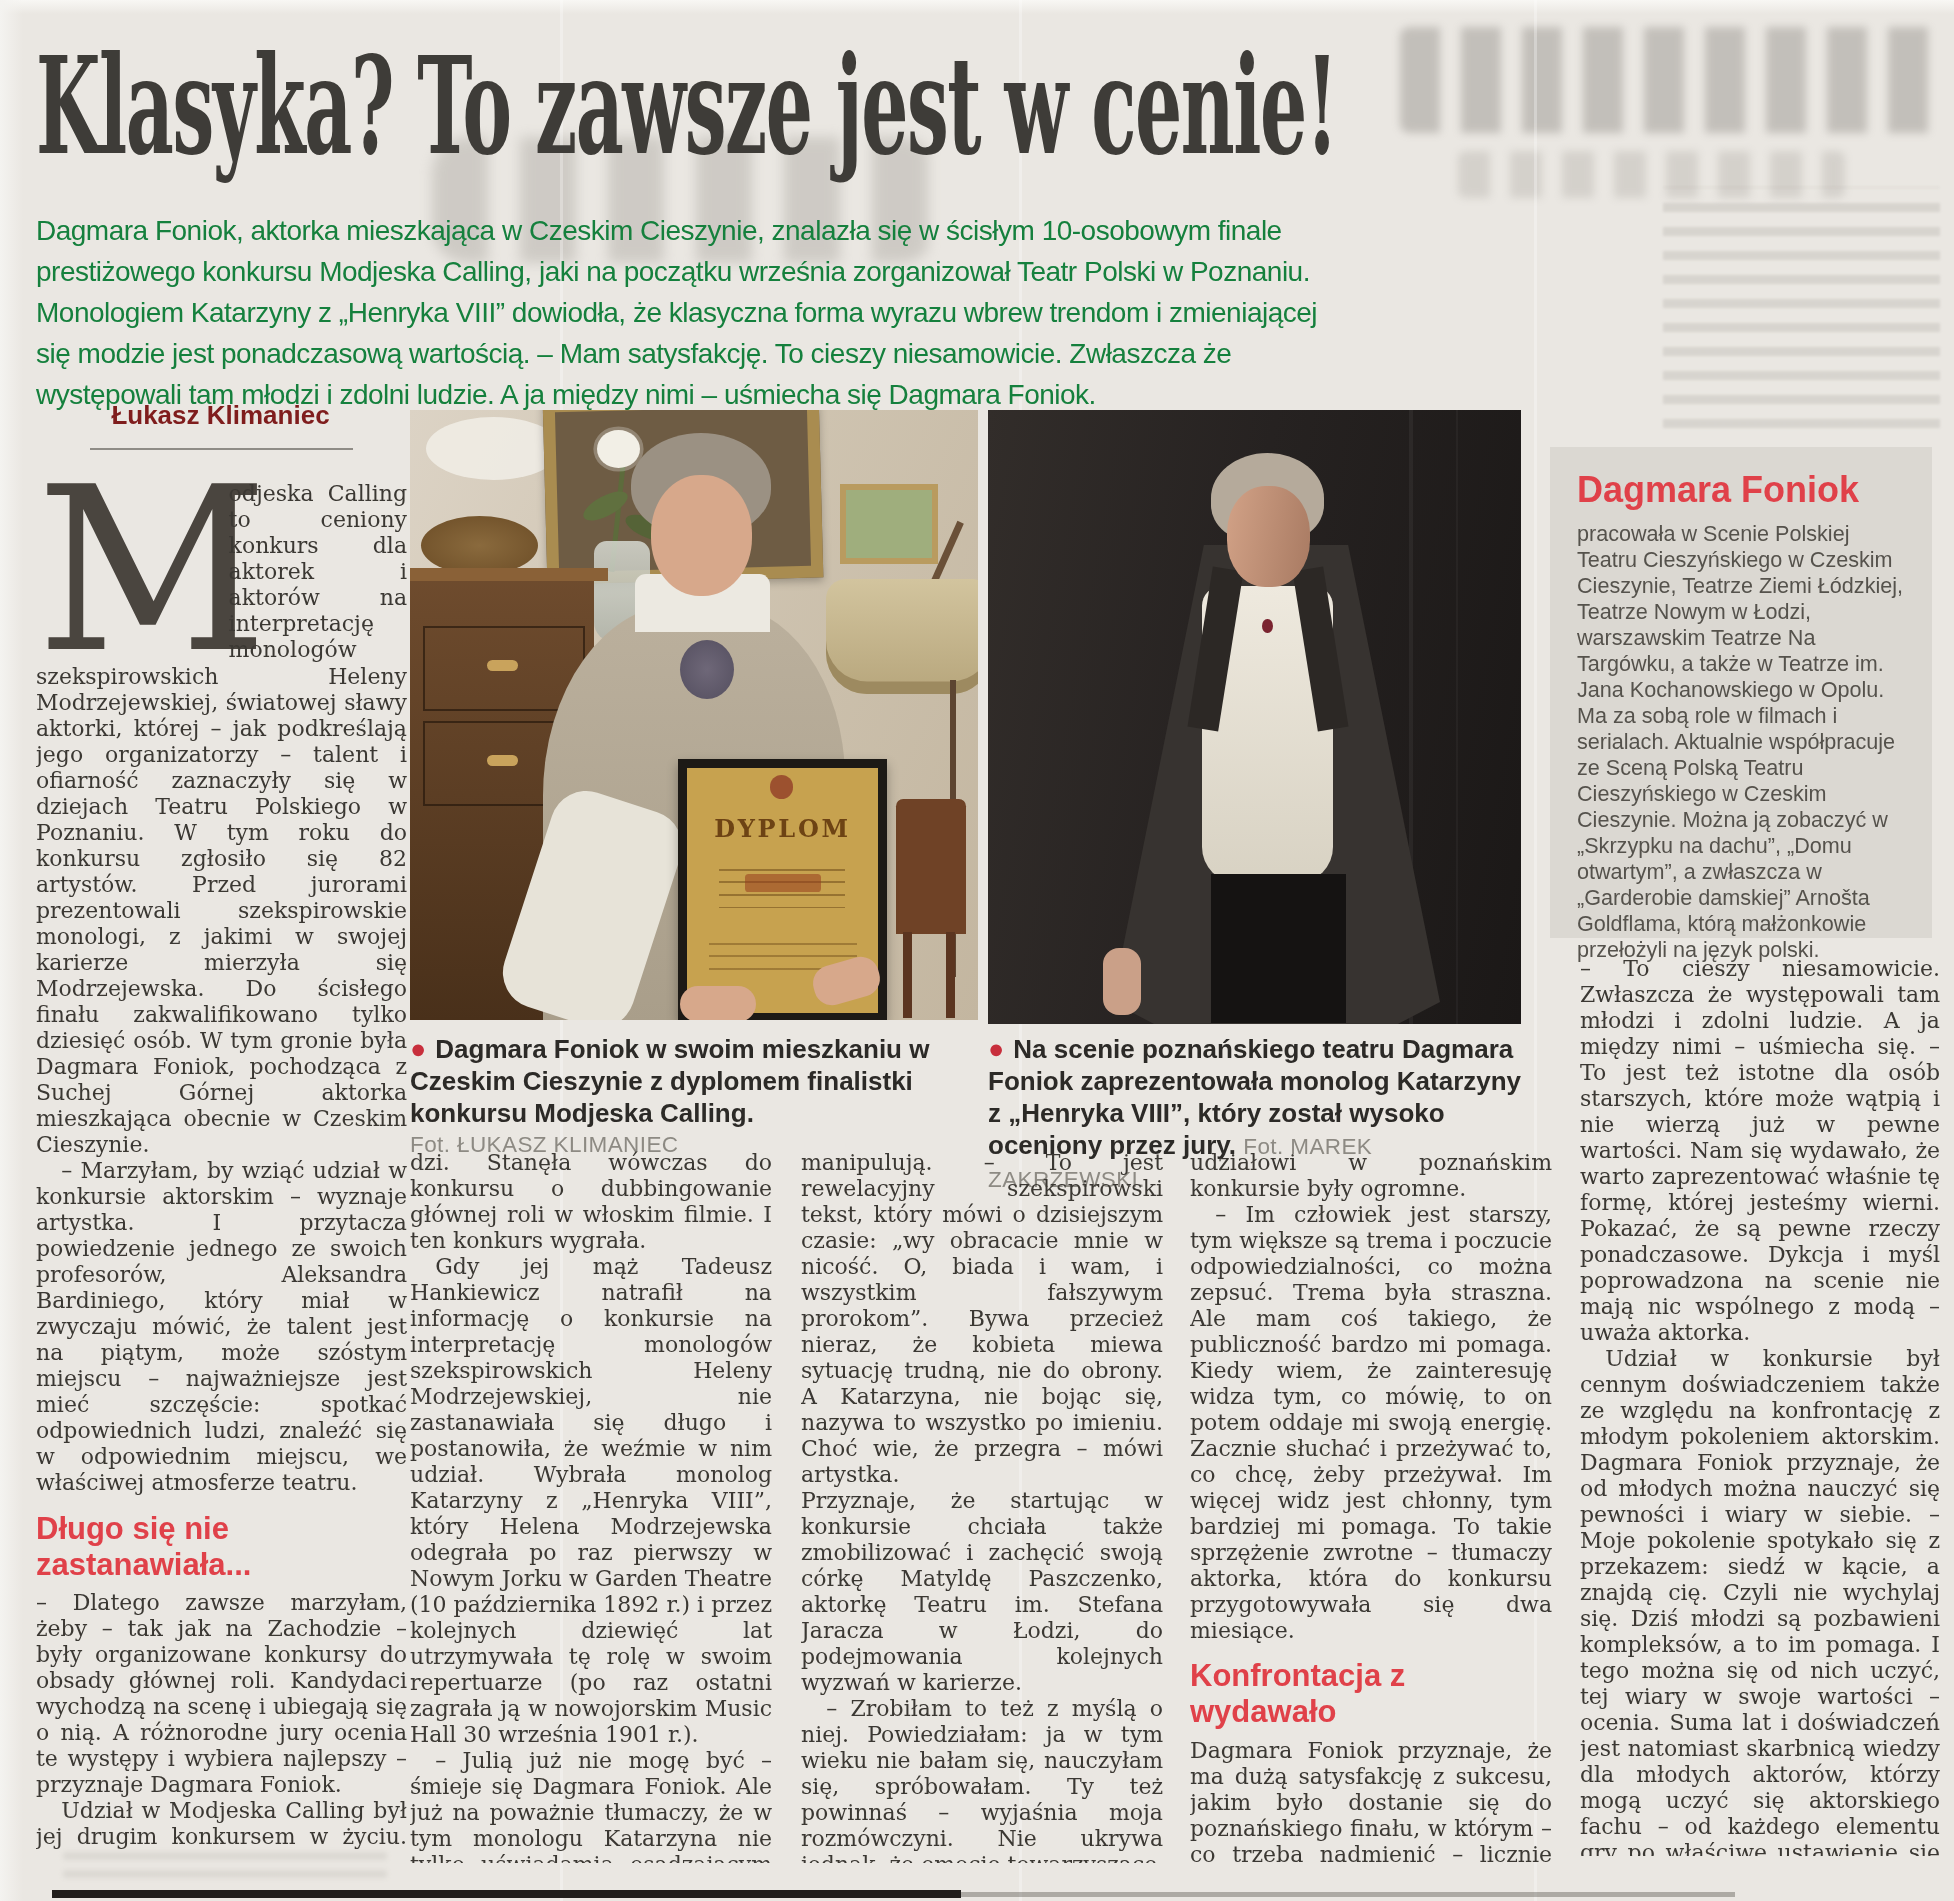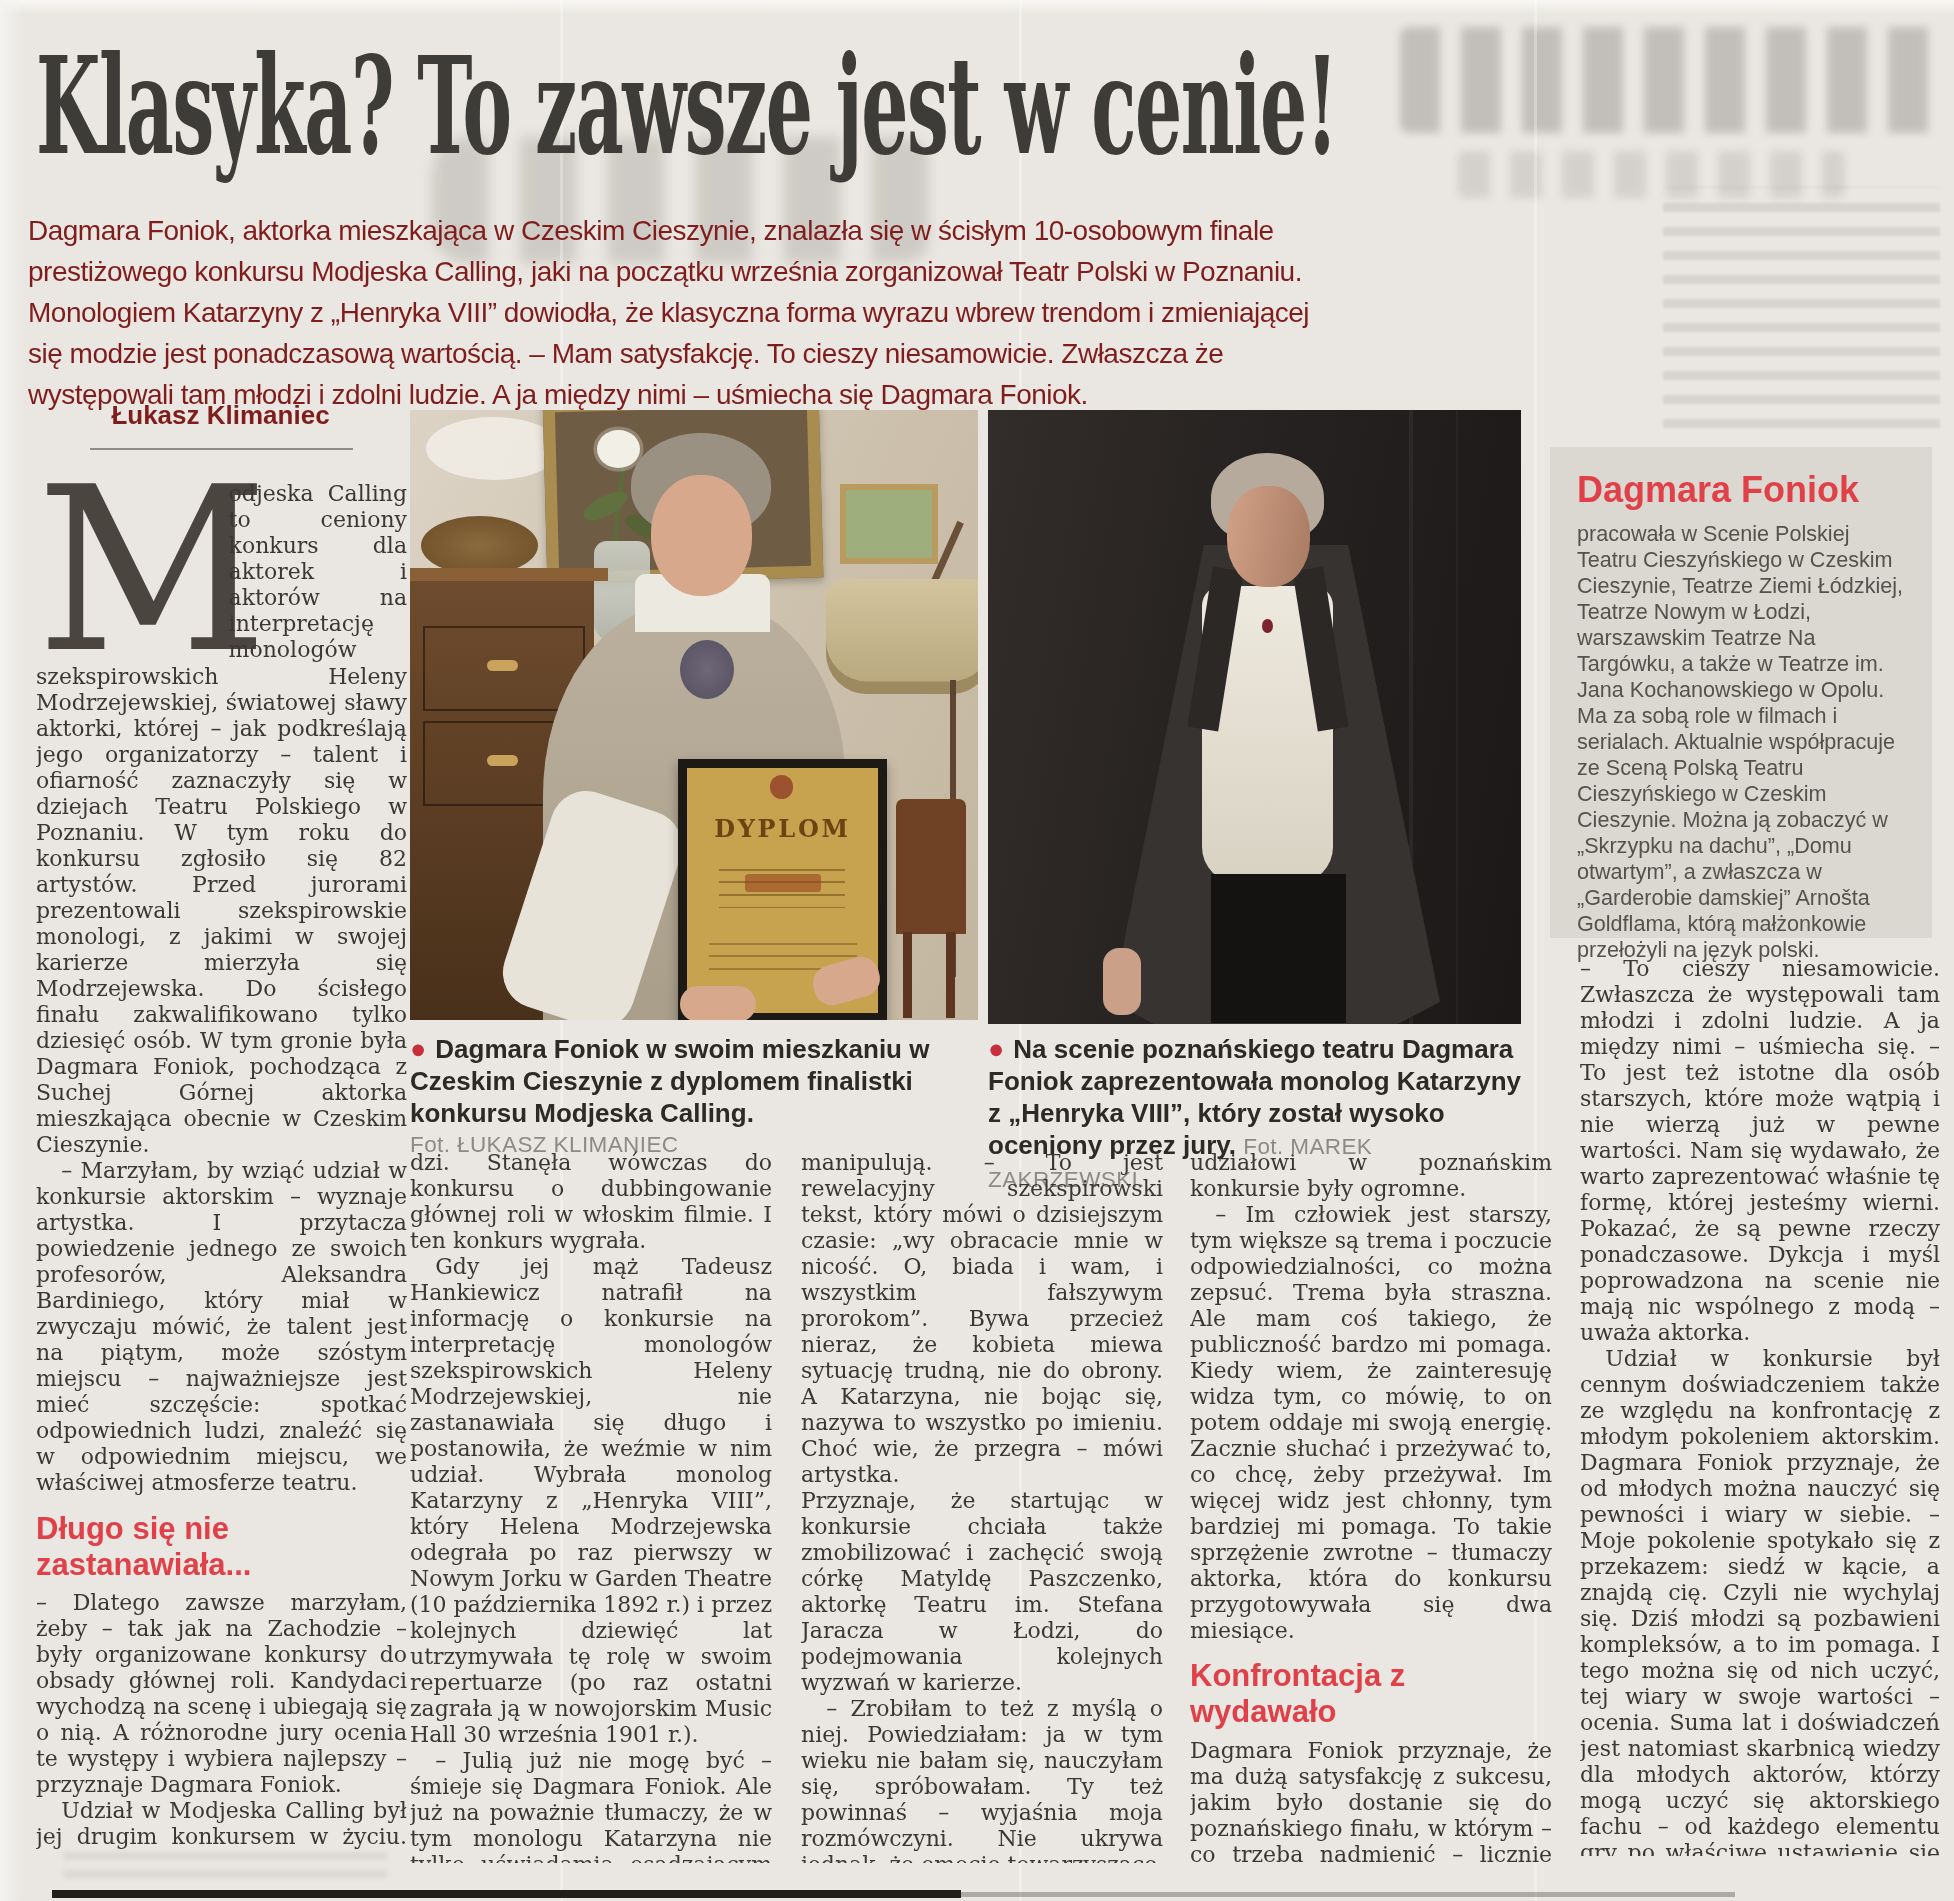--- a/index.html
+++ b/index.html
@@ -22,22 +22,22 @@
            background:repeating-linear-gradient(0deg,rgba(130,126,118,.40) 0 9px,transparent 9px 24px);}
   .ghost-e{left:63px;top:1847px;width:324px;height:31px;opacity:.25;filter:blur(2.7px);
            background:repeating-linear-gradient(0deg,rgba(120,116,108,.5) 0 8px,transparent 8px 18px);}
 
   
   .headline{position:absolute;left:36px;top:16px;height:153px;}
   .headline span{display:inline-block;white-space:nowrap;font:700 135px/1.05 "DejaVu Serif",serif;
                  letter-spacing:-2.7px;color:#3e3c38;transform:scale(.55,1);transform-origin:0 0;}
 
   
-  .lead{position:absolute;left:28px;top:182px;width:1307px;
-        font:400 28px/41px "Liberation Sans",sans-serif;letter-spacing:-0.5px;color:#7f1d1d;}
+  .lead{position:absolute;left:36px;top:182px;width:1307px;
+        font:400 28px/41px "Liberation Sans",sans-serif;letter-spacing:-0.5px;color:#15803d;}
 
   
   .byline{position:absolute;left:36px;top:400px;width:369px;text-align:center;
           font:700 26px/31px "Liberation Sans",sans-serif;color:#7f1d1d;}
   .byline-rule{position:absolute;left:90px;top:448px;width:263px;height:1.8px;background:#8f8c86;}
 
   
   .col{position:absolute;font:400 22px/26px "DejaVu Serif",serif;color:#3b3833;
        text-align:justify;overflow:hidden;}
   .col p{margin:0;text-indent:1.15em;}

